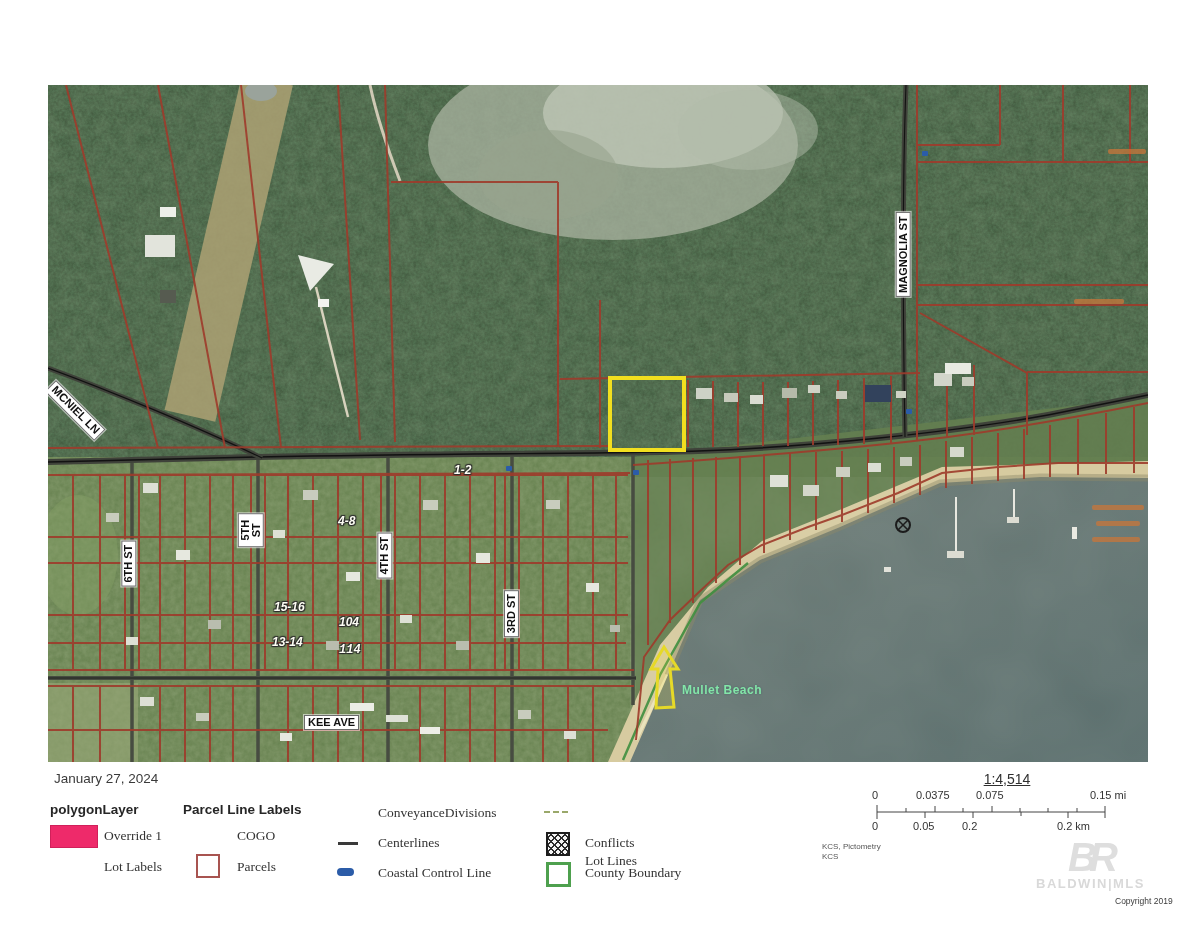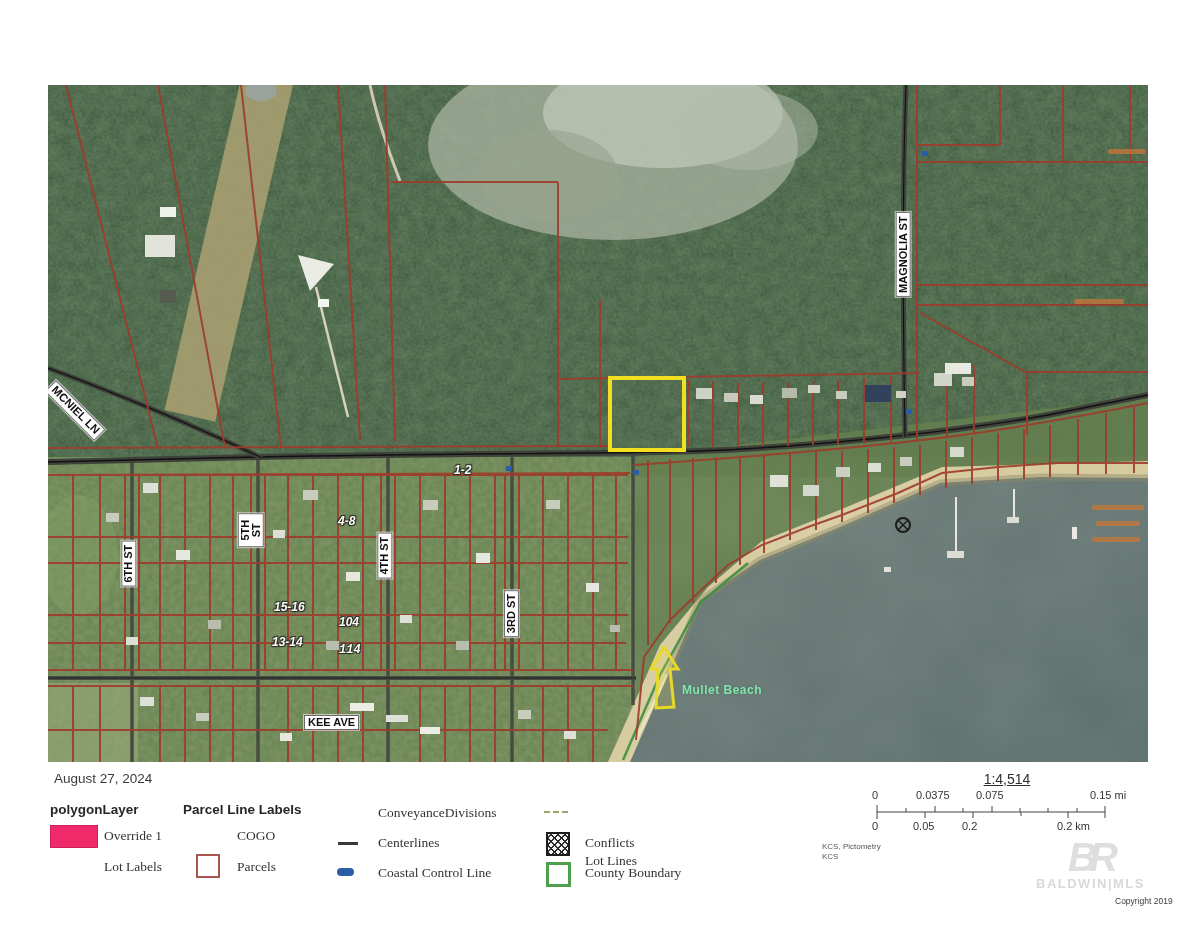--- a/index.html
+++ b/index.html
@@ -219,21 +219,21 @@
     <div class="plabel" style="left:406px;top:378px;">1-2</div>
     <div class="plabel" style="left:290px;top:429px;">4-8</div>
     <div class="plabel" style="left:226px;top:515px;">15-16</div>
     <div class="plabel" style="left:291px;top:530px;">104</div>
     <div class="plabel" style="left:224px;top:550px;">13-14</div>
     <div class="plabel" style="left:291px;top:558px;font-family:Liberation Mono, monospace;">114</div>
 
     <div class="wlabel" style="left:634px;top:598px;">Mullet Beach</div>
   </div>
 
-  <div class="lg-date">August 27, 2024</div>
+  <div class="lg-date">January 27, 2024</div>
 
   <div class="lg-head" style="left:50px;top:802px;">polygonLayer</div>
   <div class="lg-head" style="left:183px;top:802px;">Parcel Line Labels</div>
 
   <div class="sw-override"></div>
   <div class="lg-item" style="left:104px;top:828px;">Override 1</div>
   <div class="lg-item" style="left:104px;top:859px;">Lot Labels</div>
 
   <div class="lg-item" style="left:237px;top:828px;">COGO</div>
   <div class="sw-parcels"></div>

